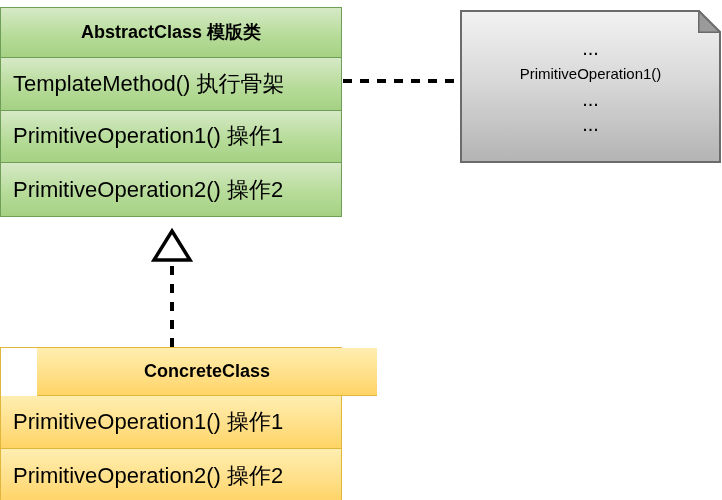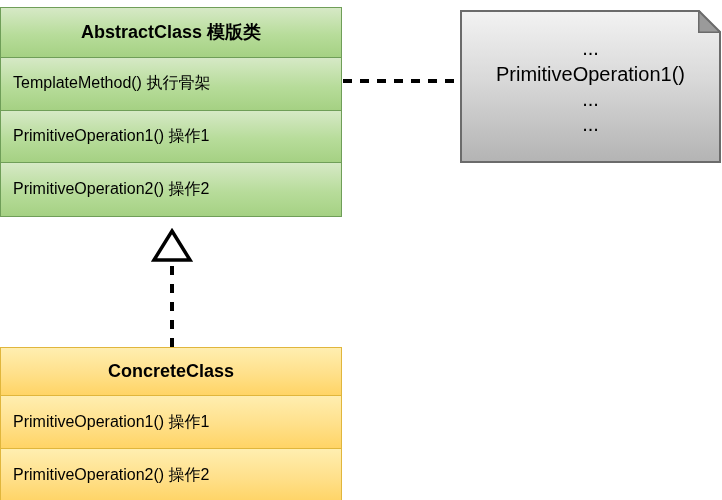--- a/index.html
+++ b/index.html
@@ -40,21 +40,21 @@
   }
   .uml-row.title {
     justify-content: center;
     font-weight: bold;
     font-size: 18px;
     color: #000000;
   }
   .uml-row.member {
     justify-content: flex-start;
     padding-left: 12px;
-    font-size: 16px;
+    font-size: 22px;
     color: #000000;
   }
 
   
   #abstract-class {
     left: 0px;
     top: 0px;
     width: 342px;
     height: 210px;
     border: 1px solid #6f9e58;
@@ -73,21 +73,21 @@
     top: 340px;
     width: 342px;
     height: 158px;
     border: 1px solid #e0b63c;
   }
   #concrete-class .uml-row {
     background: linear-gradient(to bottom, #ffeeb0 0%, #ffe08a 55%, #ffd465 100%);
     border-bottom: 1px solid #e0b63c;
   }
   #concrete-class .uml-row:last-child { border-bottom: none; }
-  #concrete-class .uml-row.title { height: 48px; }
+  #concrete-class .uml-row.title { height: 48px; margin-left: 36px; }
   #concrete-class .uml-row.member { height: 53px; }
 
   
   #note-box {
     position: absolute;
     left: 460px;
     top: 3px;
     width: 261px;
     height: 153px;
     box-sizing: border-box;
@@ -111,21 +111,21 @@
   #note-box .note-text {
     position: absolute;
     inset: 0;
     display: flex;
     flex-direction: column;
     align-items: center;
     justify-content: center;
     gap: 0px;
   }
   #note-box .note-line {
-    font-size: 20px;
+    font-size: 15px;
     line-height: 26px;
     color: #000000;
     white-space: nowrap;
     text-align: center;
   }
   #note-box .note-line.ellipsis {
     font-size: 20px;
     line-height: 25px;
   }
 

